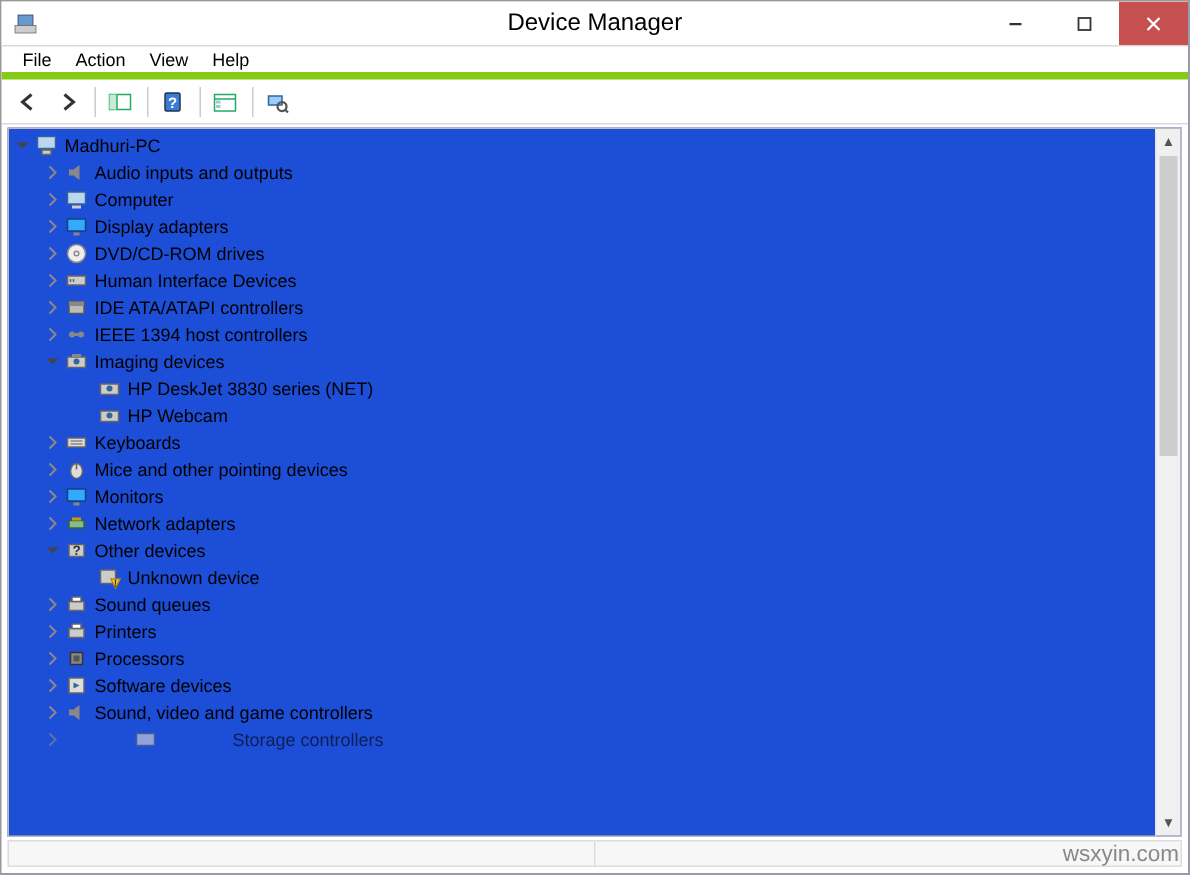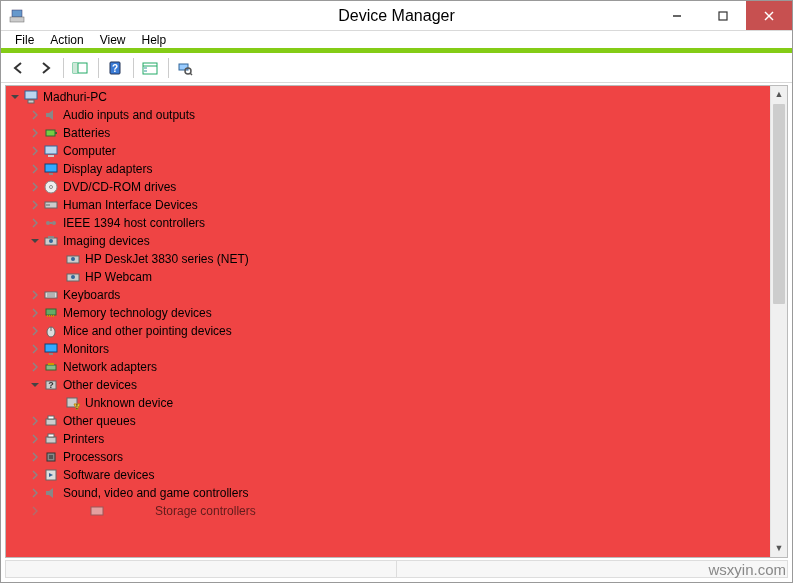--- a/index.html
+++ b/index.html
@@ -78,21 +78,21 @@
       display: flex; align-items: center; justify-content: center;
       border: 1px solid transparent;
       margin-right: 2px;
     }
     .tsep { width: 1px; height: 20px; background: #ccc; margin: 0 4px; }
     
     .content {
       position: absolute;
       top: 84px; left: 4px; right: 4px; bottom: 24px;
       border: 1px solid #bbb;
-      background: #ef4444;
+      background: #1d4ed8;
       display: flex;
     }
     .tree {
       flex: 1;
       overflow: hidden;
       padding: 2px 0;
     }
     .scrolltrack {
       width: 17px;
       background: #f0f0f0;
@@ -275,34 +275,20 @@
       <span class="label">Audio inputs and outputs</span>
     </div>
     <div class="row indent1">
       <span class="expander">
           <svg width="10" height="10" viewBox="0 0 10 10">
             <path d="M3 1 L7 5 L3 9" fill="none" stroke="#888" stroke-width="1.4"></path>
           </svg>
         </span>
       <span class="nicon">
           <svg width="16" height="16">
-            <rect x="3" y="5" width="9" height="6" fill="#7c4" stroke="#363"></rect>
-            <rect x="12" y="7" width="2" height="2" fill="#363"></rect>
-          </svg>
-        </span>
-      <span class="label">Batteries</span>
-    </div>
-    <div class="row indent1">
-      <span class="expander">
-          <svg width="10" height="10" viewBox="0 0 10 10">
-            <path d="M3 1 L7 5 L3 9" fill="none" stroke="#888" stroke-width="1.4"></path>
-          </svg>
-        </span>
-      <span class="nicon">
-          <svg width="16" height="16">
             <rect x="2" y="3" width="12" height="8" fill="#bcd6f0" stroke="#369"></rect>
             <rect x="5" y="12" width="6" height="2" fill="#ccc"></rect>
           </svg>
         </span>
       <span class="label">Computer</span>
     </div>
     <div class="row indent1">
       <span class="expander">
           <svg width="10" height="10" viewBox="0 0 10 10">
             <path d="M3 1 L7 5 L3 9" fill="none" stroke="#888" stroke-width="1.4"></path>
@@ -346,20 +332,34 @@
       <span class="label">Human Interface Devices</span>
     </div>
     <div class="row indent1">
       <span class="expander">
           <svg width="10" height="10" viewBox="0 0 10 10">
             <path d="M3 1 L7 5 L3 9" fill="none" stroke="#888" stroke-width="1.4"></path>
           </svg>
         </span>
       <span class="nicon">
           <svg width="16" height="16">
+            <rect x="3" y="4" width="10" height="8" fill="#bbb" stroke="#555"></rect>
+            <rect x="3" y="4" width="10" height="3" fill="#888"></rect>
+          </svg>
+        </span>
+      <span class="label">IDE ATA/ATAPI controllers</span>
+    </div>
+    <div class="row indent1">
+      <span class="expander">
+          <svg width="10" height="10" viewBox="0 0 10 10">
+            <path d="M3 1 L7 5 L3 9" fill="none" stroke="#888" stroke-width="1.4"></path>
+          </svg>
+        </span>
+      <span class="nicon">
+          <svg width="16" height="16">
             <circle cx="5" cy="8" r="2" fill="#888"></circle>
             <circle cx="11" cy="8" r="2" fill="#888"></circle>
             <line x1="7" y1="8" x2="9" y2="8" stroke="#888" stroke-width="2"></line>
           </svg>
         </span>
       <span class="label">IEEE 1394 host controllers</span>
     </div>
 
     <div class="row indent1">
       <span class="expander">
@@ -404,37 +404,20 @@
           </svg>
         </span>
       <span class="nicon">
           <svg width="16" height="16">
             <rect x="2" y="5" width="12" height="6" fill="#ddd" stroke="#666"></rect>
             <line x1="4" y1="7" x2="12" y2="7" stroke="#888"></line>
             <line x1="4" y1="9" x2="12" y2="9" stroke="#888"></line>
           </svg>
         </span>
       <span class="label">Keyboards</span>
-    </div>
-    <div class="row indent1">
-      <span class="expander">
-          <svg width="10" height="10" viewBox="0 0 10 10">
-            <path d="M3 1 L7 5 L3 9" fill="none" stroke="#888" stroke-width="1.4"></path>
-          </svg>
-        </span>
-      <span class="nicon">
-          <svg width="16" height="16">
-            <rect x="3" y="4" width="10" height="6" fill="#6a6" stroke="#363"></rect>
-            <rect x="4" y="10" width="1" height="2" fill="#c90"></rect>
-            <rect x="6" y="10" width="1" height="2" fill="#c90"></rect>
-            <rect x="8" y="10" width="1" height="2" fill="#c90"></rect>
-            <rect x="10" y="10" width="1" height="2" fill="#c90"></rect>
-          </svg>
-        </span>
-      <span class="label">Memory technology devices</span>
     </div>
     <div class="row indent1">
       <span class="expander">
           <svg width="10" height="10" viewBox="0 0 10 10">
             <path d="M3 1 L7 5 L3 9" fill="none" stroke="#888" stroke-width="1.4"></path>
           </svg>
         </span>
       <span class="nicon">
           <svg width="16" height="16">
             <ellipse cx="8" cy="9" rx="4" ry="5" fill="#ddd" stroke="#666"></ellipse>
@@ -503,21 +486,21 @@
           <svg width="10" height="10" viewBox="0 0 10 10">
             <path d="M3 1 L7 5 L3 9" fill="none" stroke="#888" stroke-width="1.4"></path>
           </svg>
         </span>
       <span class="nicon">
           <svg width="16" height="16">
             <rect x="3" y="6" width="10" height="6" fill="#ccc" stroke="#666"></rect>
             <rect x="5" y="3" width="6" height="3" fill="#fff" stroke="#666"></rect>
           </svg>
         </span>
-      <span class="label">Other queues</span>
+      <span class="label">Sound queues</span>
     </div>
     <div class="row indent1">
       <span class="expander">
           <svg width="10" height="10" viewBox="0 0 10 10">
             <path d="M3 1 L7 5 L3 9" fill="none" stroke="#888" stroke-width="1.4"></path>
           </svg>
         </span>
       <span class="nicon">
           <svg width="16" height="16">
             <rect x="3" y="6" width="10" height="6" fill="#ccc" stroke="#666"></rect>

